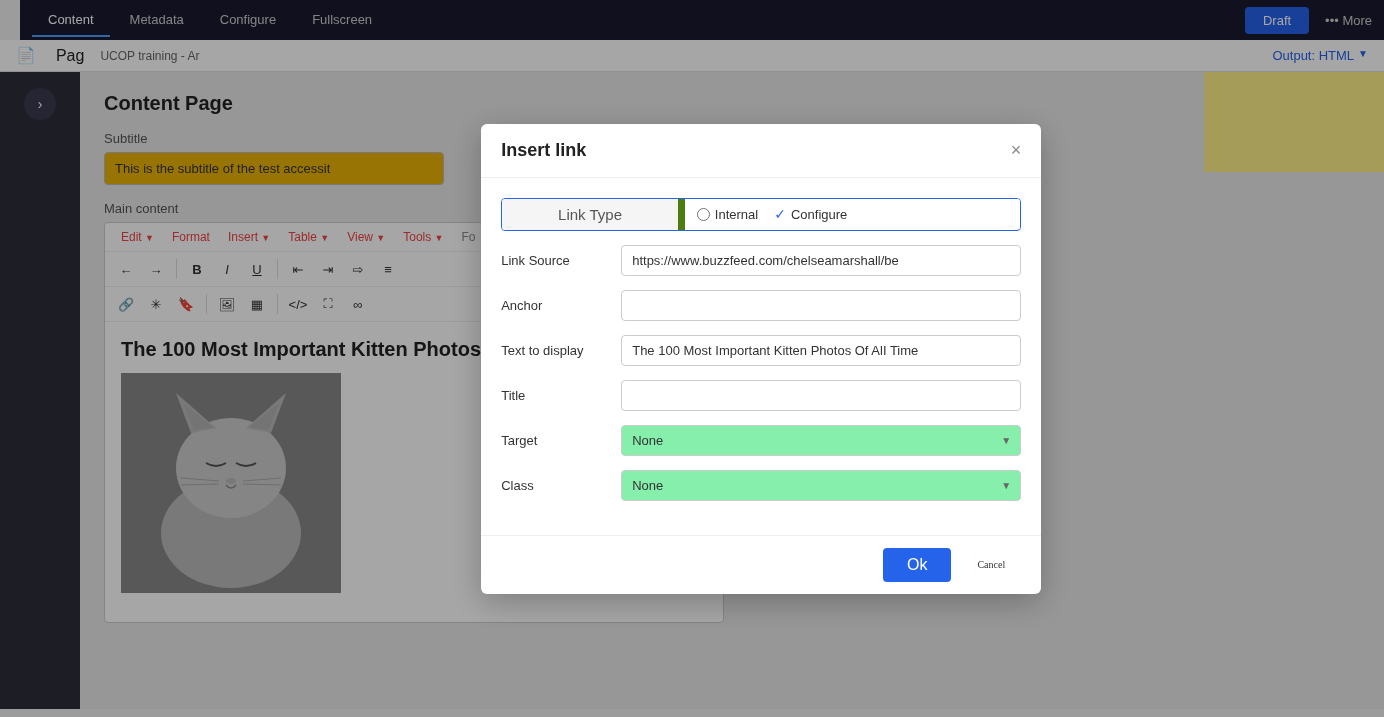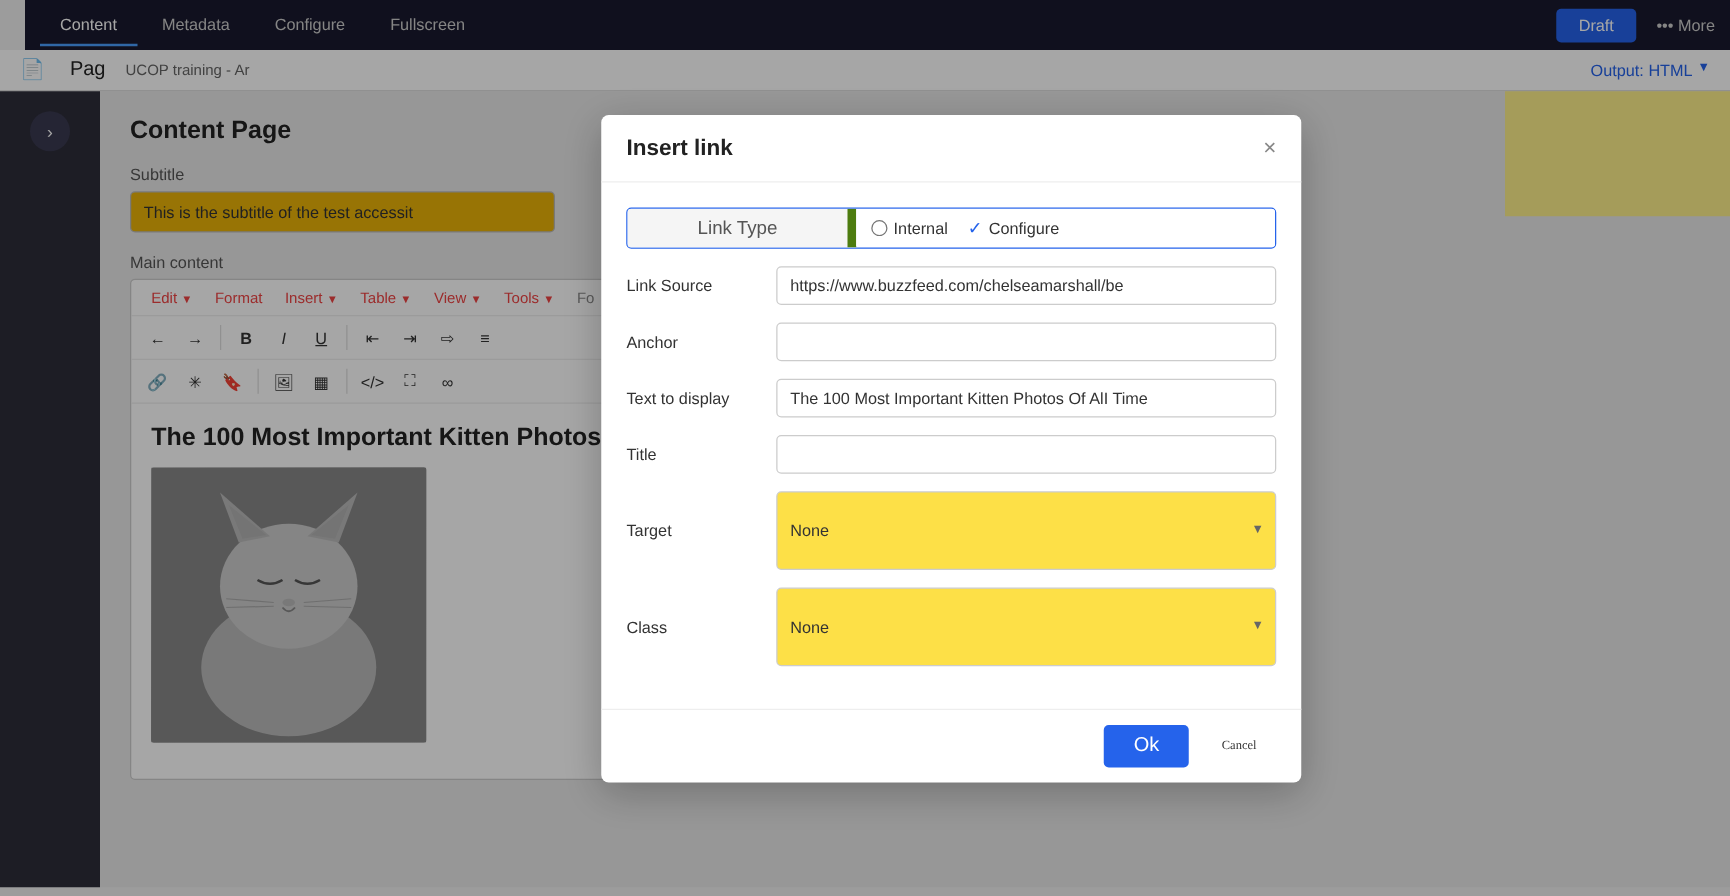--- a/index.html
+++ b/index.html
@@ -108,21 +108,21 @@
     .link-type-label-left { flex: 1; padding: 7px 10px; font-size: 15px; color: #555; background: #f5f5f5; text-align: center; border-right: 7px solid #4d7c0f; }
     .link-type-options { flex: 2; display: flex; align-items: center; padding: 7px 12px; gap: 16px; background: #fff; }
     .radio-option { display: flex; align-items: center; gap: 5px; font-size: 13px; color: #333; cursor: pointer; }
     .radio-check { color: #2563eb; font-size: 14px; }
 
     .text-input {
       width: 100%; padding: 7px 10px; border: 1px solid #ccc; border-radius: 4px; font-size: 13px; color: #333; background: #fff;
     }
 
     .select-input {
-      width: 100%; padding: 23px 10px; border: 1px solid #ccc; border-radius: 4px; font-size: 13px; color: #333; background: #fde047; appearance: none; cursor: pointer;
+      width: 100%; padding: 7px 10px; border: 1px solid #ccc; border-radius: 4px; font-size: 13px; color: #333; background: #86efac; appearance: none; cursor: pointer;
     }
     .select-wrap { position: relative; }
     .select-wrap::after { content: '▼'; position: absolute; right: 10px; top: 50%; transform: translateY(-50%); font-size: 10px; color: #666; pointer-events: none; }
 
     .btn-ok {
       background: #2563eb; color: #fff; border: none; padding: 8px 24px; border-radius: 4px; font-size: 16px; cursor: pointer; font-weight: 500;
     }
     .btn-cancel {
       background: none; color: #333; border: none; padding: 8px 16px; border-radius: 4px; font-size: 10px; cursor: pointer; font-family: Liberation Serif, serif;
     }

